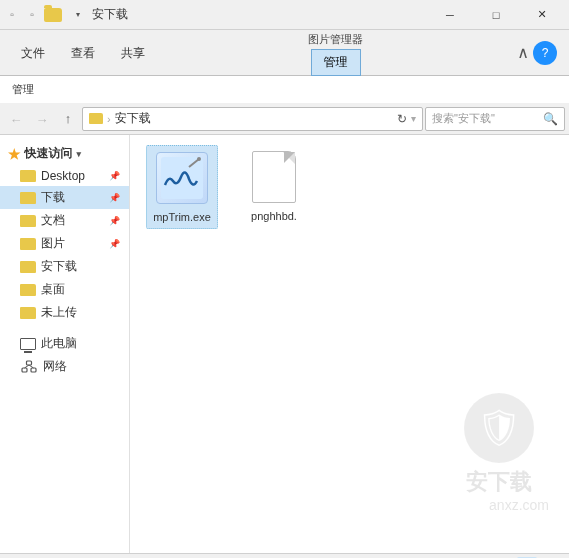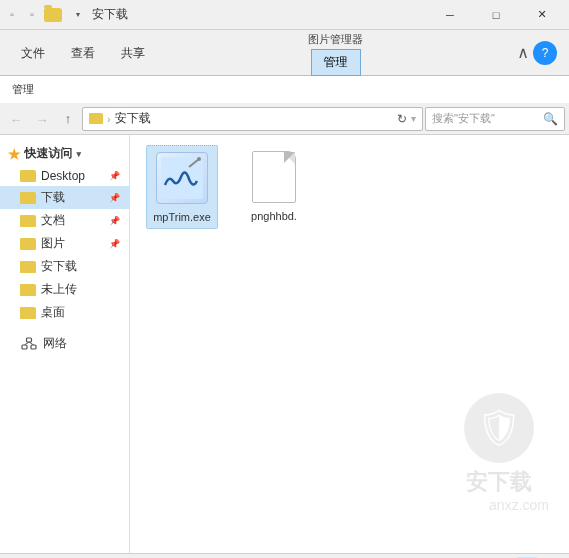--- a/index.html
+++ b/index.html
@@ -532,29 +532,33 @@
       <div class="sidebar-item-icon"></div>
       <span>图片</span>
       <span class="sidebar-pin-icon">📌</span>
     </div>
     <div class="sidebar-item">
       <div class="sidebar-item-icon"></div>
       <span>安下载</span>
     </div>
     <div class="sidebar-item">
       <div class="sidebar-item-icon"></div>
+      <span>桌面</span>
+    </div>
+    <div class="sidebar-item">
+      <div class="sidebar-item-icon"></div>
       <span>未上传</span>
     </div>
-    <div class="sidebar-item">
-      <div class="sidebar-item-icon"></div>
-      <span>桌面</span>
-    </div>
 
     <div style="height:8px;"></div>
 
+    <div class="sidebar-item">
+      <div class="computer-icon"></div>
+      <span>此电脑</span>
+    </div>
     <div class="sidebar-item">
       <svg width="18" height="14" viewBox="0 0 18 14">
         <rect x="2" y="8" width="5" height="4" rx="1" fill="none" stroke="#555" stroke-width="1.2"></rect>
         <rect x="11" y="8" width="5" height="4" rx="1" fill="none" stroke="#555" stroke-width="1.2"></rect>
         <rect x="6.5" y="1" width="5" height="4" rx="1" fill="none" stroke="#555" stroke-width="1.2"></rect>
         <line x1="4.5" y1="8" x2="9" y2="5" stroke="#555" stroke-width="1"></line>
         <line x1="13.5" y1="8" x2="9" y2="5" stroke="#555" stroke-width="1"></line>
       </svg>
       <span>网络</span>
     </div>

